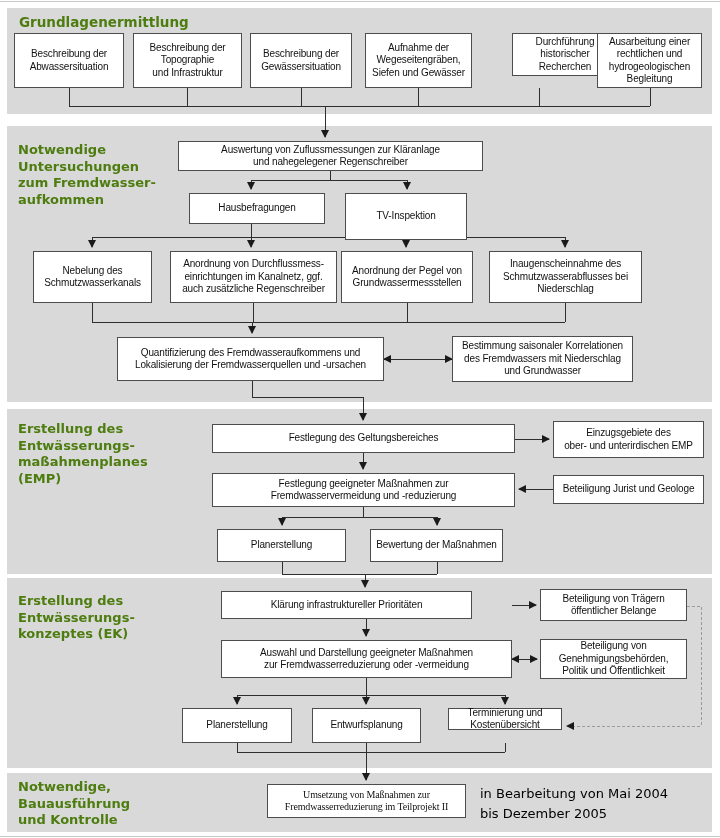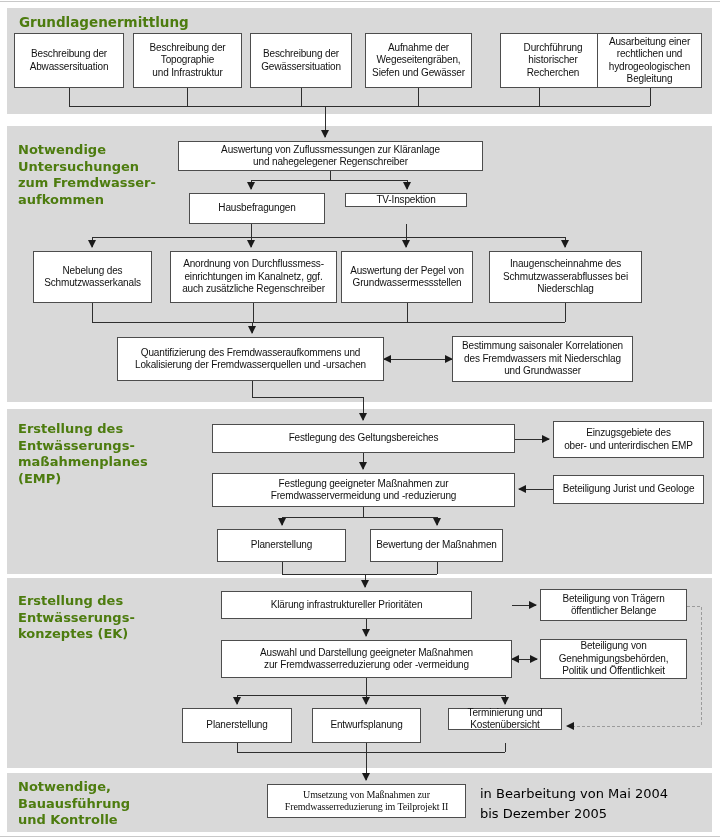--- a/index.html
+++ b/index.html
@@ -86,42 +86,42 @@
   <div class="box" style="left:14px;top:33px;width:110px;height:55px">Beschreibung der
 Abwassersituation</div>
   <div class="box" style="left:133px;top:33px;width:109px;height:55px">Beschreibung der
 Topographie
 und Infrastruktur</div>
   <div class="box" style="left:250px;top:33px;width:102px;height:55px">Beschreibung der
 Gewässersituation</div>
   <div class="box" style="left:365px;top:33px;width:107px;height:55px">Aufnahme der
 Wegeseitengräben,
 Siefen und Gewässer</div>
-  <div class="box" style="left:500px;top:33px;width:106px;height:55px">Durchführung
+  <div class="box" style="left:512px;top:33px;width:106px;height:43px">Durchführung
 historischer
 Recherchen</div>
   <div class="box" style="left:597px;top:33px;width:105px;height:55px">Ausarbeitung einer
 rechtlichen und
 hydrogeologischen
 Begleitung</div>
 
   <div class="sec-title" style="left:18px;top:142px">Notwendige
 Untersuchungen
 zum Fremdwasser-
 aufkommen</div>
   <div class="box" style="left:178px;top:141px;width:305px;height:30px">Auswertung von Zuflussmessungen zur Kläranlage
 und nahegelegener Regenschreiber</div>
   <div class="box" style="left:189px;top:193px;width:136px;height:31px">Hausbefragungen</div>
-  <div class="box" style="left:345px;top:193px;width:122px;height:14px">TV-Inspektion</div>
+  <div class="box" style="left:345px;top:193px;width:122px;height:47px">TV-Inspektion</div>
   <div class="box" style="left:33px;top:251px;width:119px;height:52px">Nebelung des
 Schmutzwasserkanals</div>
   <div class="box" style="left:170px;top:251px;width:167px;height:52px">Anordnung von Durchflussmess-
 einrichtungen im Kanalnetz, ggf.
 auch zusätzliche Regenschreiber</div>
-  <div class="box" style="left:341px;top:251px;width:132px;height:52px">Auswertung der Pegel von
+  <div class="box" style="left:341px;top:251px;width:132px;height:52px">Anordnung der Pegel von
 Grundwassermessstellen</div>
   <div class="box" style="left:489px;top:251px;width:153px;height:52px">Inaugenscheinnahme des
 Schmutzwasserabflusses bei
 Niederschlag</div>
   <div class="box" style="left:117px;top:337px;width:267px;height:44px">Quantifizierung des Fremdwasseraufkommens und
 Lokalisierung der Fremdwasserquellen und -ursachen</div>
   <div class="box" style="left:452px;top:336px;width:181px;height:46px">Bestimmung saisonaler Korrelationen
 des Fremdwassers mit Niederschlag
 und Grundwasser</div>
 

